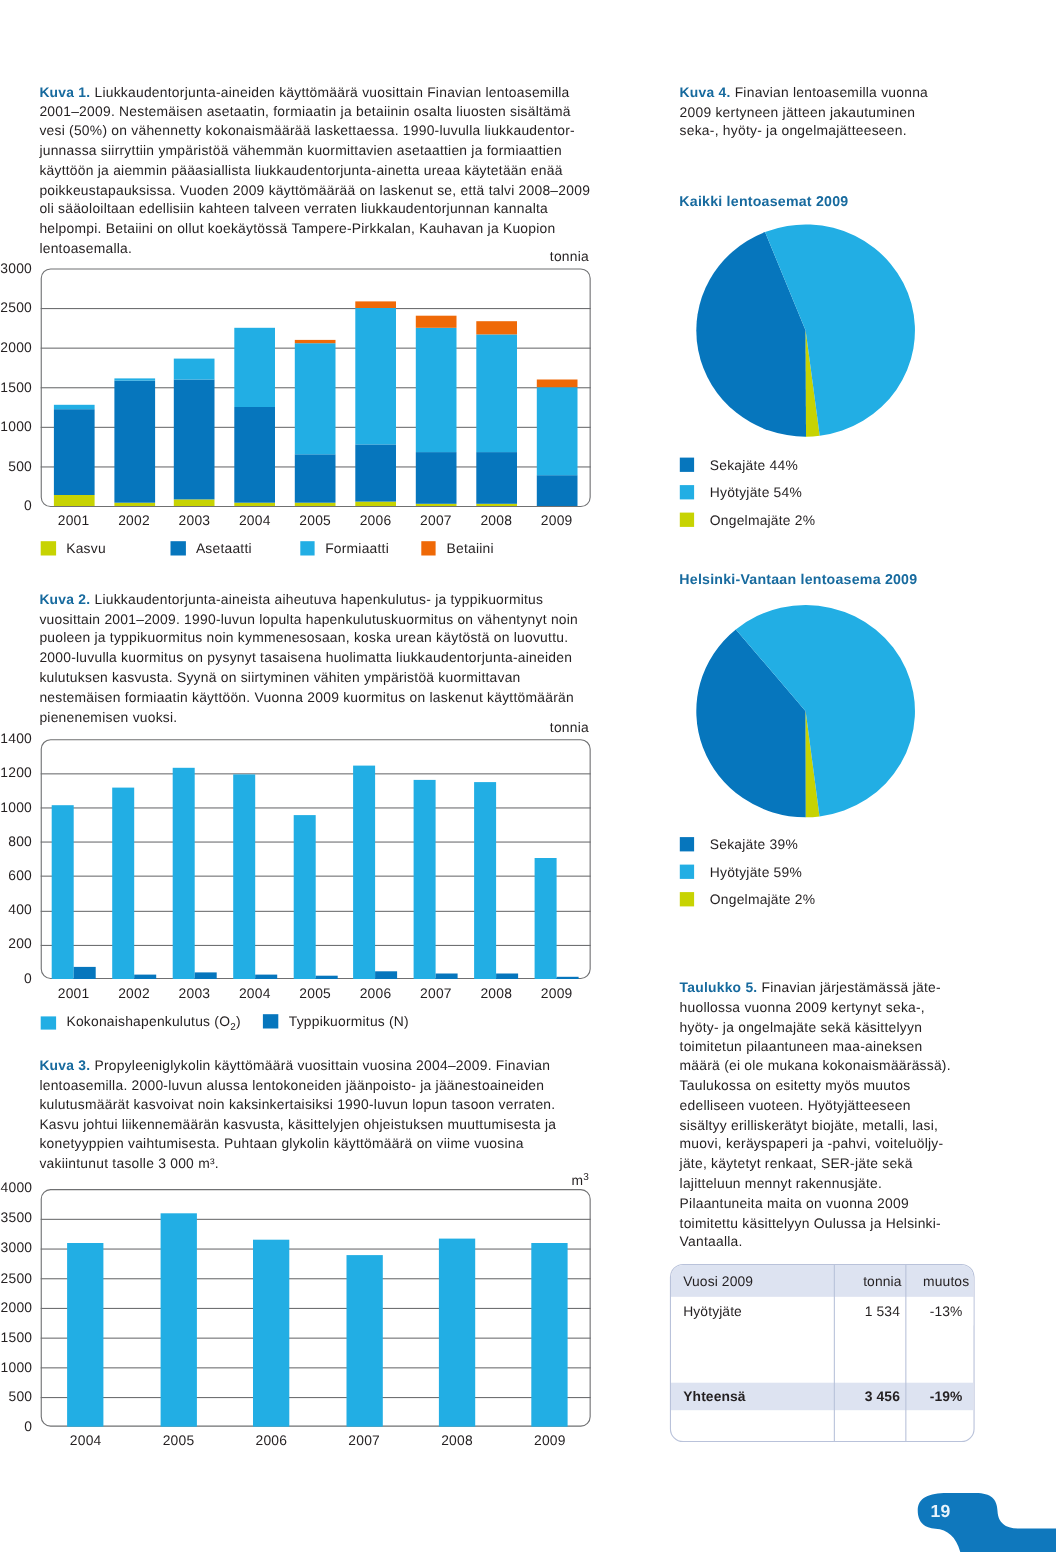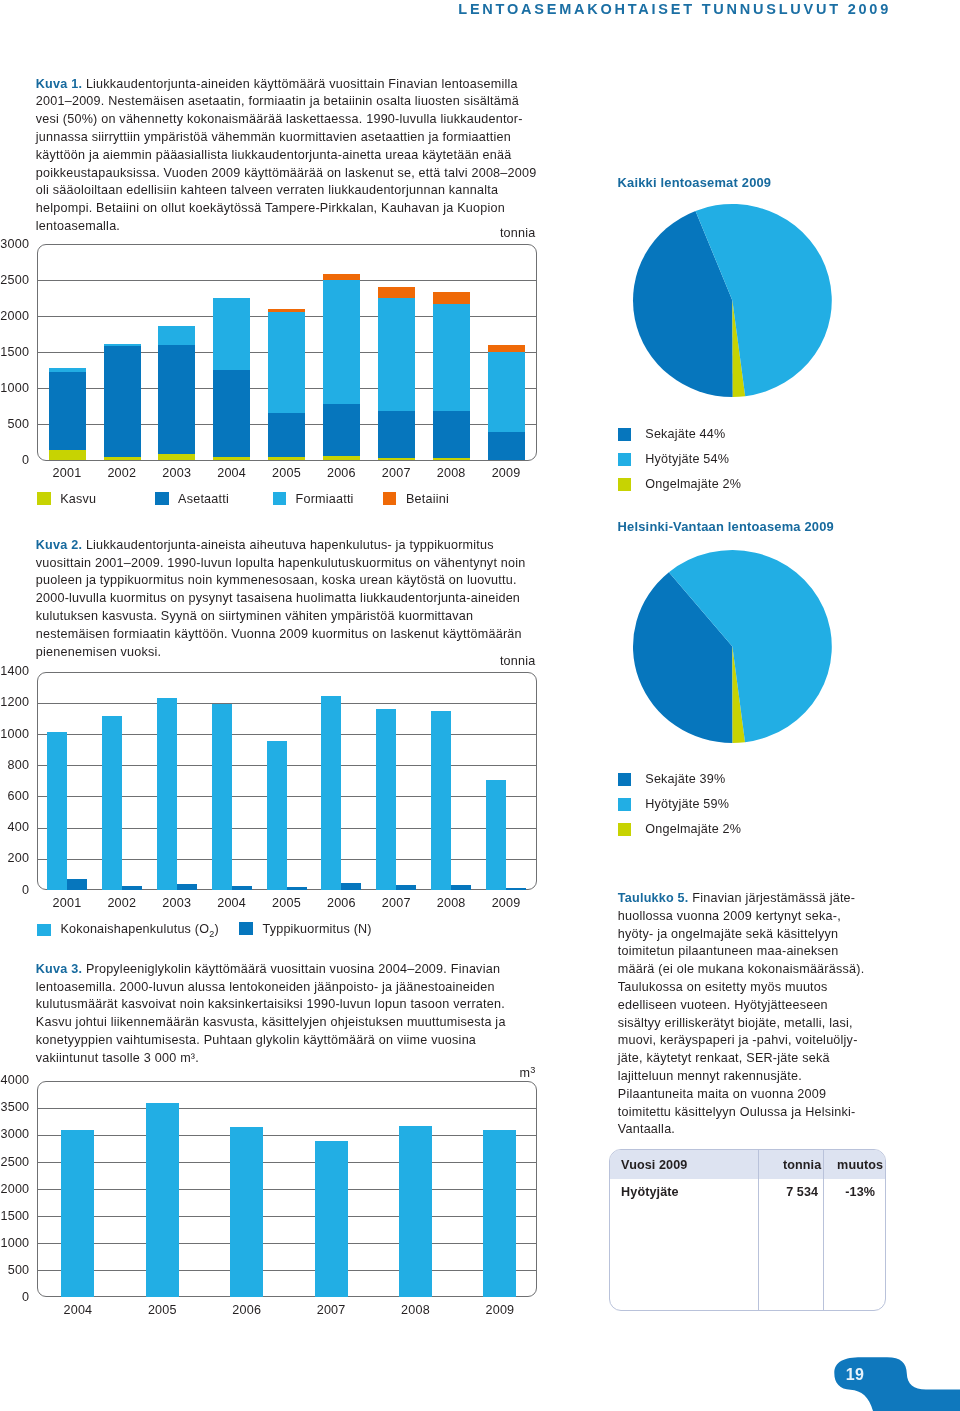--- a/index.html
+++ b/index.html
@@ -24,43 +24,42 @@
   .gridline{position:absolute;left:0;height:1px;background:#6f7072;}
   .ytick{position:absolute;text-align:right;font-size:12.6px;letter-spacing:0.2px;color:#231f20;line-height:13px;}
   .xtick{position:absolute;text-align:center;font-size:12.6px;letter-spacing:0.2px;color:#231f20;line-height:13px;}
   .bar{position:absolute;}
   .legend-item{display:flex;align-items:center;}
   .swatch{width:13.6px;height:12.8px;display:inline-block;}
   .legend-label{font-size:12.6px;letter-spacing:0.2px;color:#231f20;margin-left:9.5px;white-space:nowrap;}
 
   
   .pielegend{position:absolute;}
-  .pielegend .row{display:flex;align-items:flex-end;height:25px;}
+  .pielegend .row{display:flex;align-items:flex-start;height:25px;}
   .pielegend .sw{width:13px;height:13px;}
   .pielegend .tx{font-size:12.6px;letter-spacing:0.2px;margin-left:14.8px;color:#231f20;}
 
   
   #t5wrap{position:absolute;border-radius:12px;overflow:hidden;border:1px solid #b9c2da;box-sizing:border-box;}
-  #t5wrap .trow{position:absolute;left:0;right:0;display:flex;align-items:center;font-weight:bold;}
+  #t5wrap .trow{position:absolute;left:0;right:0;display:flex;align-items:center;}
   #t5wrap .shade{background:#dde3f1;}
   #t5wrap .plain{background:#ffffff;}
   #t5wrap .c0{padding-left:11.5px;font-size:12.6px;letter-spacing:0.1px;color:#231f20;}
   #t5wrap .c1,#t5wrap .c2{text-align:center;font-size:12.6px;letter-spacing:0.1px;color:#231f20;}
   #t5wrap .vsep{position:absolute;top:0;bottom:0;width:1px;background:#b9c2da;}
   #t5wrap .bold{font-weight:bold;}
   
   #blob{position:absolute;}
   #pagenum{position:absolute;color:#e7f3fb;font-weight:bold;font-size:16px;letter-spacing:0.2px;line-height:16px;}
 </style>
 </head>
 <body>
 
 <div class="page">
 
-  <div class="abs" id="doc-header">LENTOASEMAKOHTAISET TUNNUSLUVUT 2009</div>
 
   <div class="abs caption" id="cap1" style="left:35.8px;top:75.7px;width:505px;"><span class="lbl">Kuva 1.</span> <span>Liukkaudentorjunta-aineiden käyttömäärä vuosittain Finavian lentoasemilla 2001–2009. Nestemäisen asetaatin, formiaatin ja betaiinin osalta liuosten sisältämä vesi (50%) on vähennetty kokonaismäärää laskettaessa. 1990-luvulla liukkaudentor­junnassa siirryttiin ympäristöä vähemmän kuormittavien asetaattien ja formiaattien käyttöön ja aiemmin pääasiallista liukkaudentorjunta-ainetta ureaa käytetään enää poikkeustapauksissa. Vuoden 2009 käyttömäärää on laskenut se, että talvi 2008–2009 oli sääoloiltaan edellisiin kahteen talveen verraten liukkaudentorjunnan kannalta helpompi. Betaiini on ollut koekäytössä Tampere-Pirkkalan, Kauhavan ja Kuopion lentoasemalla.</span></div>
   <div class="abs unit" id="u1" style="left:0;top:226.5px;width:535.4px;text-align:right;">tonnia</div>
   <div class="abs" id="chart1" style="left: 0px; top: 0px; width: 960px; height: 1411px; position: absolute; pointer-events: none;">
       <div class="plot" style="left: 36.5px; top: 244px; width: 500px; height: 216.5px;"></div>
       <div class="ytick" style="left: -6.9px; width: 36px; top: 454px;">0</div>
       <div class="gridline" style="left: 36.5px; width: 500px; top: 424px;"></div>
       <div class="ytick" style="left: -6.9px; width: 36px; top: 417.917px;">500</div>
       <div class="gridline" style="left: 36.5px; width: 500px; top: 388px;"></div>
       <div class="ytick" style="left: -6.9px; width: 36px; top: 381.833px;">1000</div>
@@ -211,20 +210,21 @@
       <div class="bar" style="left: 230px; width: 32.8px; background: rgb(34, 174, 228); top: 1126.56px; height: 170.843px;"></div>
       <div class="xtick" style="left: 216.7px; width: 60px; top: 1303.9px;">2006</div>
       <div class="bar" style="left: 315px; width: 32.8px; background: rgb(34, 174, 228); top: 1140.91px; height: 156.493px;"></div>
       <div class="xtick" style="left: 301.1px; width: 60px; top: 1303.9px;">2007</div>
       <div class="bar" style="left: 399px; width: 32.8px; background: rgb(34, 174, 228); top: 1125.74px; height: 171.655px;"></div>
       <div class="xtick" style="left: 385.5px; width: 60px; top: 1303.9px;">2008</div>
       <div class="bar" style="left: 483px; width: 32.8px; background: rgb(34, 174, 228); top: 1129.53px; height: 167.865px;"></div>
       <div class="xtick" style="left: 469.9px; width: 60px; top: 1303.9px;">2009</div>
     </div>
 
+  <div class="abs caption" id="cap4" style="left:617.8px;top:75.8px;width:250px;"><span class="lbl">Kuva 4.</span> <span>Finavian lentoasemilla vuonna 2009 kertyneen jätteen jakautuminen seka-, hyöty- ja ongelmajätteeseen.</span></div>
 
   <div class="abs chart-title" style="left:617.6px;top:174.5px;">Kaikki lentoasemat 2009</div>
   <div class="abs" id="pie1" style="left:632px;top:202.6px;"><svg width="200.8" height="195" viewBox="0 0 200.8 195">
         <path d="M 100.4 97.5 L 63.49 7.90 A 99.4 96.5 0 0 0 100.75 194.00 Z" fill="#0676bd"></path>
         <path d="M 100.4 97.5 L 100.75 194.00 A 99.4 96.5 0 0 0 113.20 193.20 Z" fill="#c7d302"></path>
         <path d="M 100.4 97.5 L 113.20 193.20 A 99.4 96.5 0 1 0 63.49 7.90 Z" fill="#22aee4"></path>
       </svg></div>
   <div class="pielegend" id="pie1leg" style="left:617.5px;top:415.5px;">
       <div class="row">
         <span class="sw" style="background: rgb(6, 118, 189);"></span>
@@ -264,22 +264,27 @@
   <div class="abs caption" id="cap5" style="left:617.8px;top:890px;width:250px;"><span class="lbl">Taulukko 5.</span> <span>Finavian järjestämässä jäte­huollossa vuonna 2009 kertynyt seka-, hyöty- ja ongelmajäte sekä käsittelyyn toimitetun pilaantuneen maa-aineksen määrä (ei ole mukana kokonaismäärässä). Taulukossa on esitetty myös muutos edelliseen vuoteen. Hyötyjätteeseen sisältyy erilliskerätyt biojäte, metalli, lasi, muovi, keräyspaperi ja -pahvi, voiteluöljy­jäte, käytetyt renkaat, SER-jäte sekä lajitteluun mennyt rakennusjäte. Pilaantuneita maita on vuonna 2009 toimitettu käsittelyyn Oulussa ja Helsinki-Vantaalla.</span></div>
 
   <div id="t5wrap" style="left:608.6px;top:1149.2px;width:277.8px;height:162.1px;">
       <div class="trow shade" style="top:0px;height:28.7px">
         <div class="c0" style="width:148.3px">Vuosi 2009</div>
         <div class="c1" style="width:65.5px">tonnia</div>
         <div class="c2" style="flex:1">muutos</div>
       </div>
       <div class="trow plain" style="top:28.7px;height:25.9px">
         <div class="c0" style="width:148.3px">Hyötyjäte</div>
-        <div class="c1" style="width:65.5px">7 534</div>
+        <div class="c1" style="width:65.5px">1 534</div>
         <div class="c2" style="flex:1">-13%</div>
+      </div>
+      <div class="trow shade bold" style="top:106.4px;height:25.9px">
+        <div class="c0" style="width:148.3px">Yhteensä</div>
+        <div class="c1" style="width:65.5px">3 456</div>
+        <div class="c2" style="flex:1">-19%</div>
       </div>
       <div class="vsep" style="left:148.3px"></div>
       <div class="vsep" style="left:213.8px"></div>
     </div>
 
   <svg class="abs" id="blob" width="960" height="1411" viewBox="0 0 960 1411" style="left:0;top:0;">
     <path d="M 834.3 1373 C 834.3 1361.5 844.5 1357.3 861 1357.3 L 887 1357.3 C 901 1357.3 906.5 1363 906.8 1373.5 C 907.2 1384 913.5 1389.6 926 1389.6 L 960 1389.6 L 960 1411 L 873 1411 C 869 1397 861.5 1390.5 850.5 1389.8 C 840 1389.2 834.3 1383.5 834.3 1373 Z" fill="#0f78bd"></path>
   </svg>
   <div class="abs" id="pagenum" style="left:845.8px;top:1367.4px;">19</div>
 

